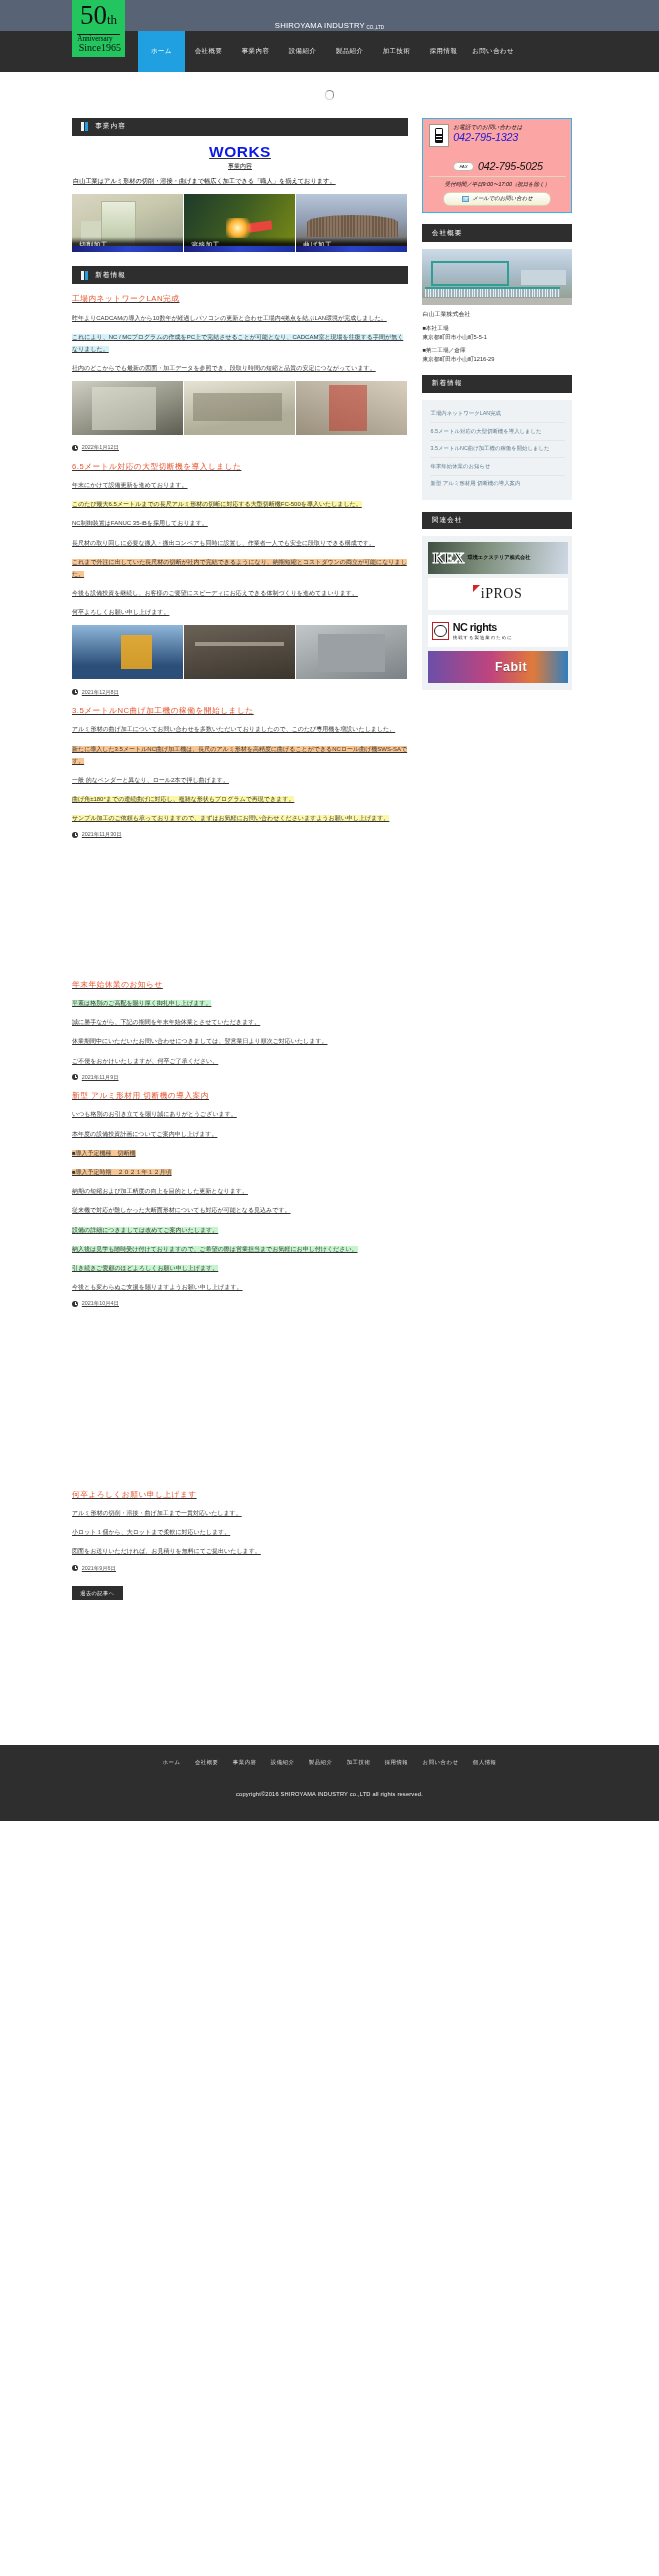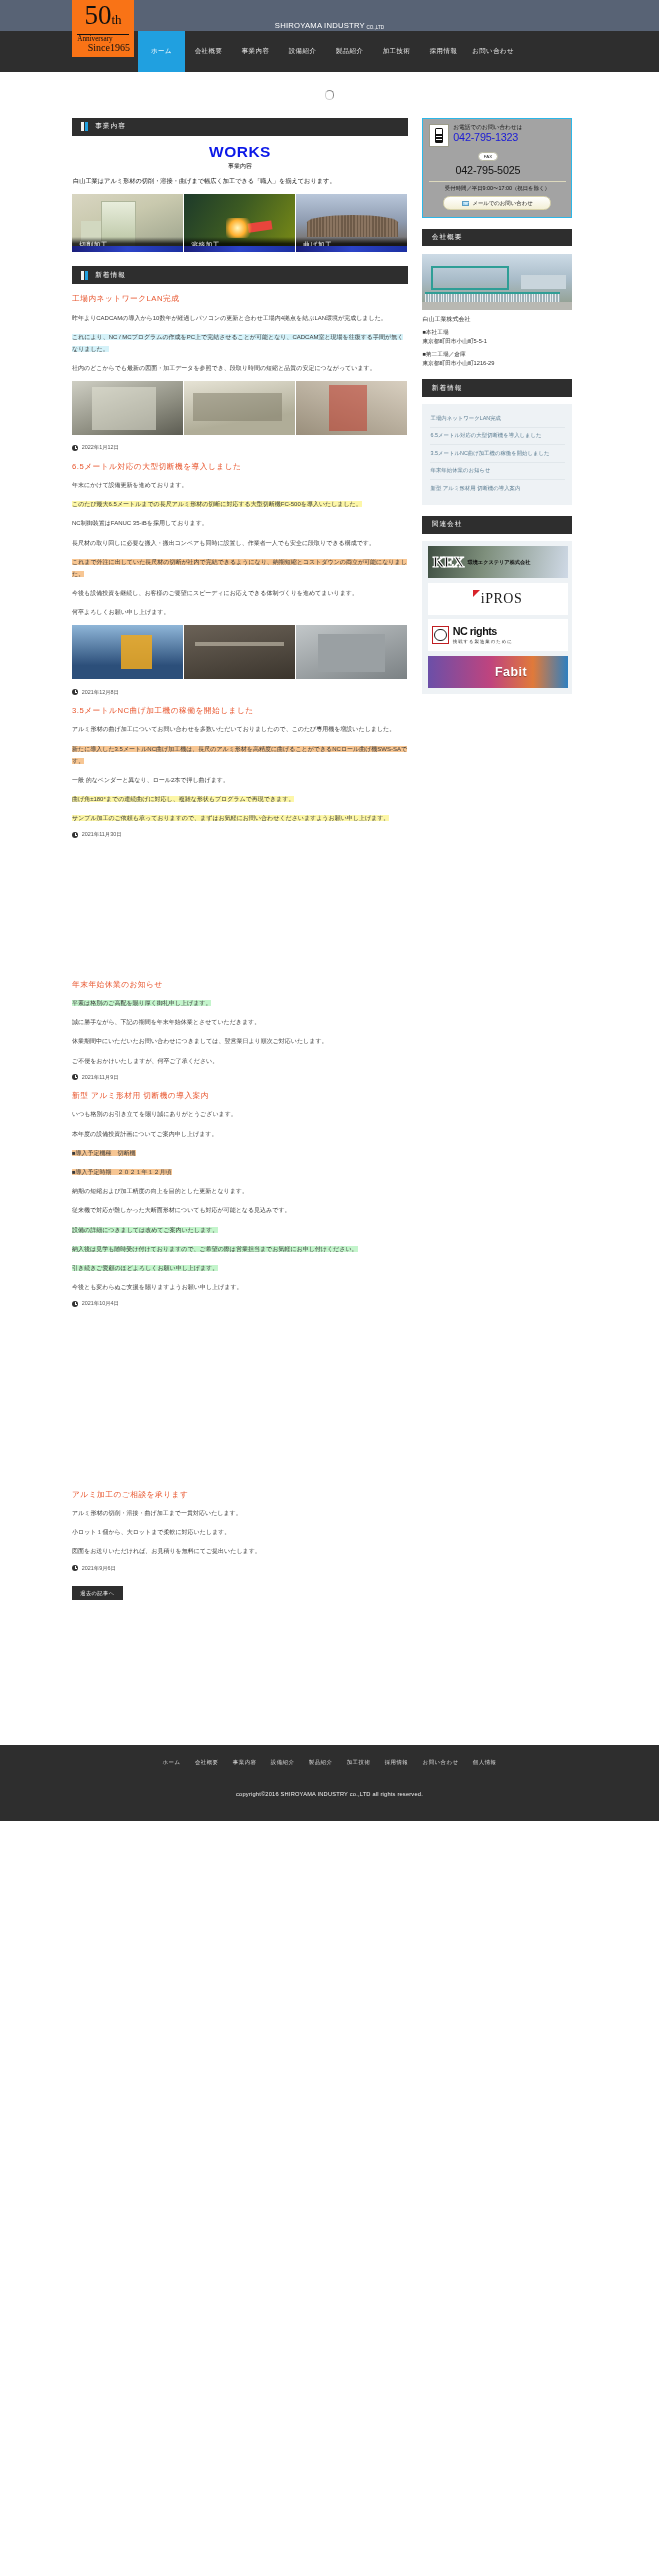--- a/index.html
+++ b/index.html
@@ -21,22 +21,22 @@
   .topbar .company-en {
     position:absolute; right:0; left:0; top:0; height:32px;
     display:flex; align-items:flex-end; justify-content:center;
     padding-bottom:2.1px;
     color:#ffffff; font-size:7.7px; letter-spacing:0.2px;
     font-weight:400;
   }
   .topbar .company-en .suffix { font-size:4.6px; margin-left:1.5px; letter-spacing:0;}
 
   .anniv-logo {
-    position:absolute; left:72px; top:0; width:62px; height:57px;
-    background:#f97316; color:#111;
+    position:absolute; left:72px; top:0; width:53px; height:57px;
+    background:#22c55e; color:#111;
     text-align:center; z-index:40;
     font-family:"Liberation Serif","DejaVu Serif",serif;
     overflow:hidden;
   }
   .anniv-logo .big { font-size:27px; line-height:29px; display:block; padding-top:1px;}
   .anniv-logo .big .th { font-size:13px; }
   .anniv-logo .rule { border-top:0.8px solid #111; margin:0 5.2px 1px 5.2px; }
   .anniv-logo .l1 { font-size:7.2px; line-height:7.7px; text-align:left; padding-left:5.2px;}
   .anniv-logo .l2 { font-size:10px; line-height:7.7px; text-align:right; padding-right:4.1px;}
 
@@ -53,21 +53,21 @@
   
   .loader-area { height:46px; display:flex; align-items:center; justify-content:center;}
   .spinner {
     width:9.3px;height:9.3px;border-radius:50%;
     border:1px solid #cfcfcf; border-top-color:#8a8a8a; border-right-color:#8a8a8a;
   }
 
   
   .container { width:515px; margin:0 auto; display:flex; gap:14.4px; align-items:flex-start;
                padding-bottom:20.6px; }
-  .main { width:336px; }
+  .main { width:336px;text-decoration:underline; }
   .side { width:150px; }
 
   
   .secbar {
     background:#2e2e2e; color:#fff; height:17.5px; display:flex; align-items:center;
     padding-left:9.3px; font-size:6.7px; letter-spacing:1px; margin-bottom:7.2px;
   }
   .secbar .ticks { display:inline-flex; margin-right:7.2px; }
   .secbar .ticks i { display:block; width:2.6px; height:8.8px; }
   .secbar .ticks i.w { background:#f2f2f2; margin-right:1.5px;}
@@ -143,33 +143,33 @@
   .clock:after{content:"";position:absolute;left:2.6px;top:1.3px;width:0.8px;height:2.1px;background:#fff;}
   .clock:before{content:"";position:absolute;left:2.6px;top:3.1px;width:2.1px;height:0.8px;background:#fff;}
 
   .pager { margin-top:14.4px; }
   .pager .btn {
     display:inline-block; background:#2e2e2e; color:#fff; font-size:5.2px;
     padding:3.6px 8.2px; letter-spacing:0.5px; cursor:pointer;
   }
 
   
-  .tel-box { border:1px solid #2cb7e8; background:#a3a3a3; padding:5.2px 5.2px 6.2px;
-             margin-bottom:11.3px; }
+  .tel-box { border:1px solid #2cb7e8; background:#fca5a5; padding:5.2px 5.2px 6.2px;
+             margin-bottom:11.3px;font-style:italic; }
   .tel-row { display:flex; align-items:flex-start; gap:4.1px; }
   .phone-ic { width:20.6px; height:23px; border:0.5px solid #9b9b8a; background:#fff;
               display:flex;align-items:center;justify-content:center;flex:0 0 auto;}
   .phone-ic .body { width:7.7px;height:15.5px;background:#111;border-radius:1.5px;position:relative;}
   .phone-ic .body:after{content:"";position:absolute;left:1.3px;top:1.5px;width:5.2px;height:4.1px;background:#fff;}
   .phone-ic .body:before{content:"";position:absolute;left:1.3px;top:6.7px;width:5.2px;height:6.7px;
       background:repeating-linear-gradient(#fff 0 0.5px,#111 0.5px 1.5px),
                  repeating-linear-gradient(90deg,#fff 0 0.5px,#111 0.5px 1.8px);}
   .tel-lbl { font-size:5.7px; color:#111; line-height:1.2; margin-bottom:0.5px;}
   .tel-num { font-size:10.8px; color:#1a1ad6; letter-spacing:-0.2px; line-height:1.05; font-weight:400;}
-  .fax-row { display:flex; align-items:center; gap:4.1px; margin-top:9px;flex-direction:column;}
+  .fax-row { display:flex; align-items:center; gap:4.1px; margin-top:18px;}
   .fax-tag { width:20.6px;height:9.3px;border:0.5px solid #b9b9a4;border-radius:4.6px;background:#fff;
              font-size:4.4px;display:flex;align-items:center;justify-content:center;color:#222;flex:0 0 auto;}
   .fax-num { font-size:10.8px; color:#111; letter-spacing:-0.2px; line-height:1.05;}
   .hours { border-top:0.5px solid #ddd9bd; margin-top:4.1px; padding-top:3.6px;
            text-align:center; font-size:5.4px; color:#111;}
   .mail-btn { margin:4.1px auto 0; width:108px; height:14px; border:0.5px solid #d8d3ab;
               border-radius:6.7px; background:linear-gradient(#ffffff,#f3efd6);
               display:flex;align-items:center;justify-content:center;gap:3.6px;
               font-size:5.4px;color:#111;cursor:pointer;}
   .mail-ic{width:6.7px;height:5.2px;background:#9fd3ef;border:0.5px solid #5b9dc4;position:relative;}
@@ -375,21 +375,21 @@
             <p><span class="hl-g">納入後は見学も随時受け付けておりますので、ご希望の際は営業担当までお気軽にお申し付けください。</span></p>
             <p><span class="hl-g">引き続きご愛顧のほどよろしくお願い申し上げます。</span></p>
             <p>今後とも変わらぬご支援を賜りますようお願い申し上げます。</p>
             <div class="meta">
               <span class="clock"></span>
               <span>2021年10月4日</span>
             </div>
             <div style="height: 170px;"></div>
           </article>
           <article class="post">
-            <h3>アルミ加工のご相談を承ります</h3>
+            <h3>何卒よろしくお願い申し上げます</h3>
             <p>アルミ形材の切削・溶接・曲げ加工まで一貫対応いたします。</p>
             <p>小ロット１個から、大ロットまで柔軟に対応いたします。</p>
             <p>図面をお送りいただければ、お見積りを無料にてご提出いたします。</p>
             <div class="meta">
               <span class="clock"></span>
               <span>2021年9月6日</span>
             </div>
           </article>
         </div>
 

